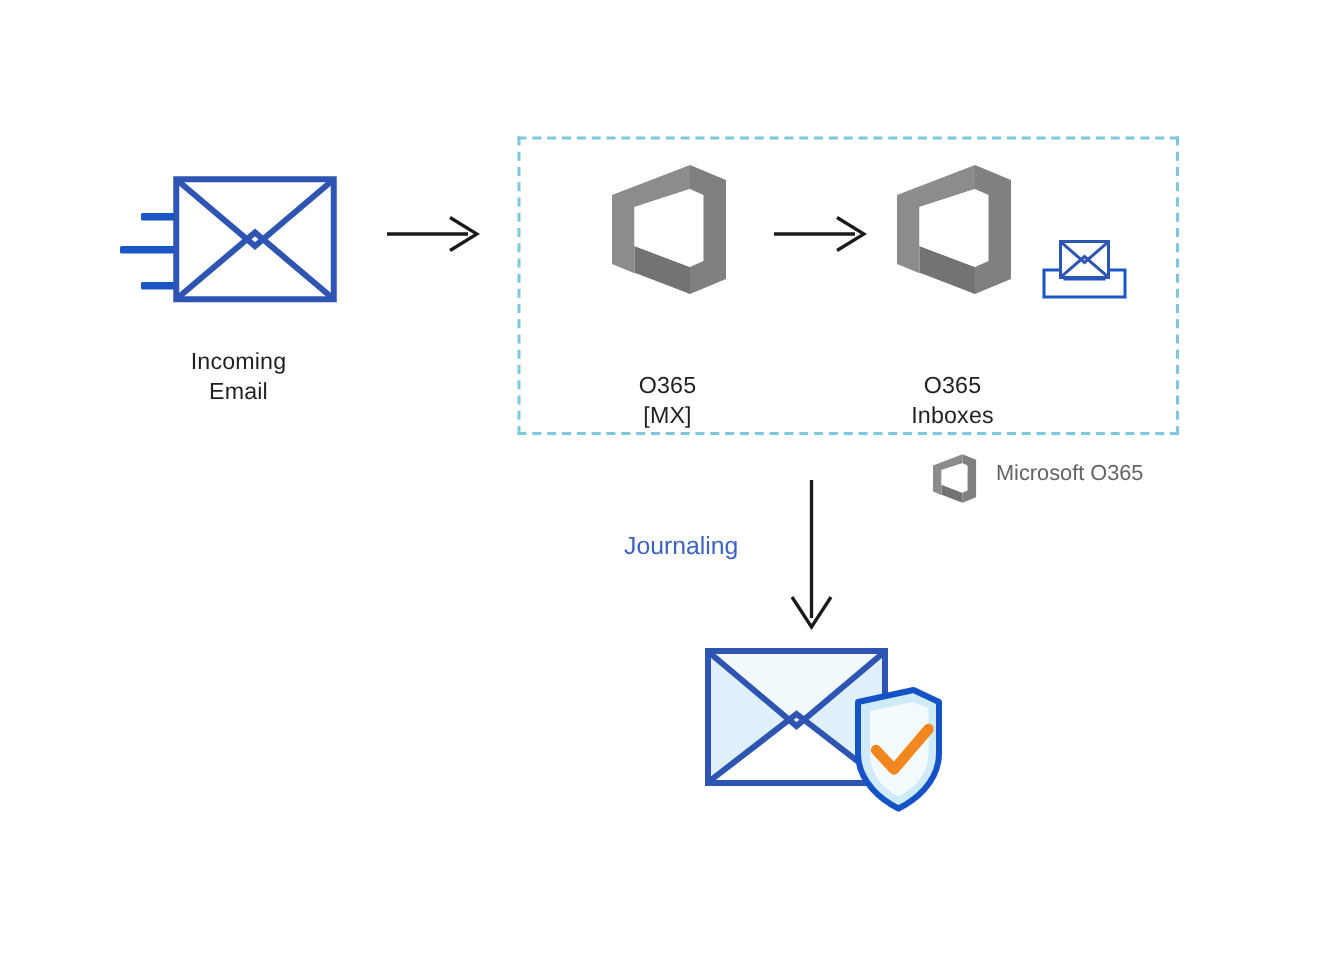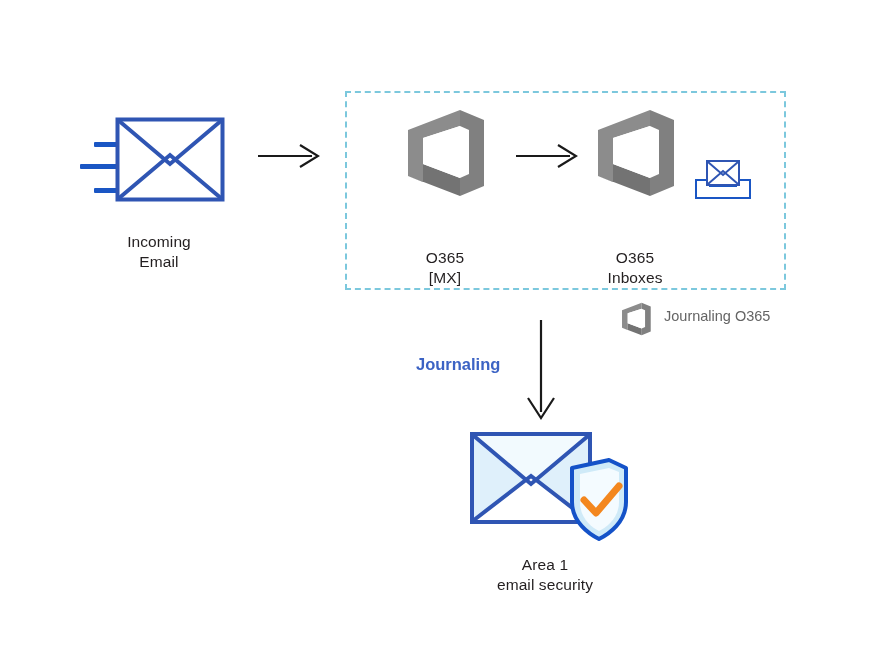--- a/index.html
+++ b/index.html
@@ -80,21 +80,21 @@
     position: absolute; left: 44px; top: 8px;
     font-size: 14.5px; color: #646464;
     font-family: "Liberation Sans", sans-serif;
     white-space: nowrap;
   }
 
   
   #journaling-label {
     left: 416px; top: 355px; width: 120px;
     font-size: 16.5px;
-    font-weight: bold;
+    font-weight: normal;
     color: #3c63c4;
     text-align: left;
     font-family: "Liberation Sans", sans-serif;
   }
   #arrow-journaling-down { left: 524px; top: 320px; width: 34px; height: 100px; }
 
   
   #area1-node { left: 455px; top: 430px; width: 180px; height: 180px; }
   #area1-icon { position: absolute; left: 14px; top: 0px; width: 165px; height: 115px; }
   #area1-label { position: absolute; left: 0px; top: 125px; width: 180px; }
@@ -163,21 +163,21 @@
     <path d="M 13.7 26.3 L 29 13 L 44.3 26.3" fill="none" stroke="#2f55b3" stroke-width="2"></path>
   </svg>
 
   <div class="abs" id="legend-microsoft-o365">
     <svg id="legend-office-icon" viewBox="0 0 84 90">
       <path d="M 57 2 L 81 12 L 81 78 L 57 88 L 57 70 L 66 66 L 66 22 L 57 18 Z" fill="#808080"></path>
       <path d="M 57 2 L 5 22 L 5 68 L 20 74 L 20 30 L 57 18 Z" fill="#8c8c8c"></path>
       <path d="M 5 68 L 57 88 L 57 70 L 20 56 L 20 74 Z" fill="#737373"></path>
       <path d="M 20 30 L 57 18 L 57 70 L 20 56 Z" fill="#ffffff"></path>
     </svg>
-    <div id="legend-microsoft-o365-label">Journaling O365</div>
+    <div id="legend-microsoft-o365-label">Microsoft O365</div>
   </div>
 
   <div class="abs" id="journaling-label">Journaling</div>
 
   <svg class="abs" id="arrow-journaling-down" viewBox="0 0 34 100">
     <line x1="17" y1="0" x2="17" y2="92" stroke="#1a1a1a" stroke-width="2.2"></line>
     <path d="M 4 78 L 17 98 L 30 78" fill="none" stroke="#1a1a1a" stroke-width="2.2" stroke-linejoin="miter"></path>
   </svg>
 
   <div class="abs" id="area1-node">
@@ -192,17 +192,15 @@
       <path d="M 5 6 L 62 54 L 119 6" fill="none" stroke="#2f55b3" stroke-width="4" stroke-linejoin="miter"></path>
       <path d="M 5 90 L 62 46 L 119 90" fill="none" stroke="#2f55b3" stroke-width="4" stroke-linejoin="miter"></path>
 
       <path d="M 103 38 L 140 30 L 157 38 L 157 72 C 157 92 140 104 130 109
                C 120 104 103 92 103 72 Z" fill="#cfeaf8" stroke="#1452c8" stroke-width="4" stroke-linejoin="round"></path>
       <path d="M 111 44 L 140 38 L 150 42 L 150 72 C 150 88 138 97 130 101
                C 122 97 111 88 111 72 Z" fill="#f4fbff" stroke="none"></path>
 
       <path d="M 115 70 L 127 83 L 150 56" fill="none" stroke="#f3871f" stroke-width="7" stroke-linecap="round" stroke-linejoin="round"></path>
     </svg>
-    <div class="label" id="area1-label">Area 1
-email security</div>
   </div>
 
 </div>
 
 </body></html>

